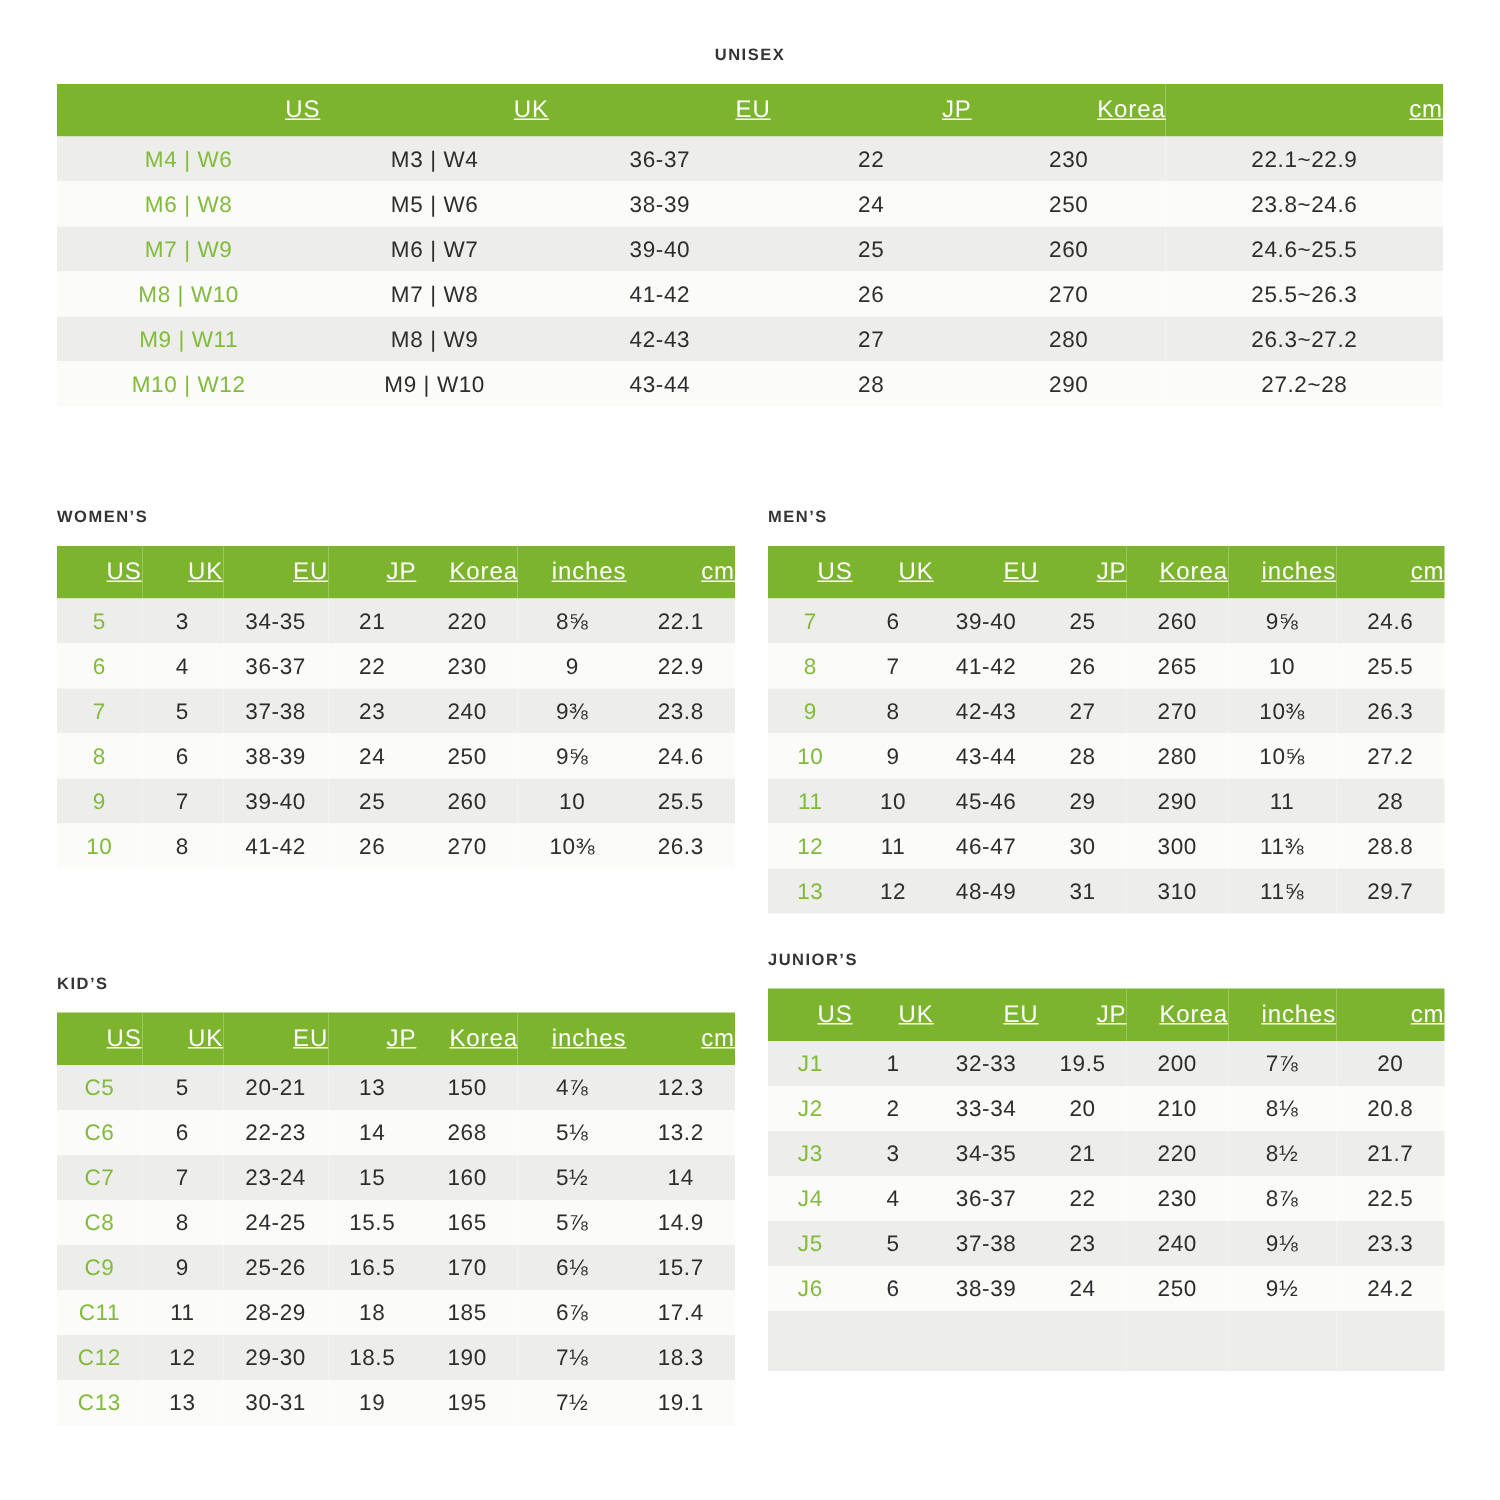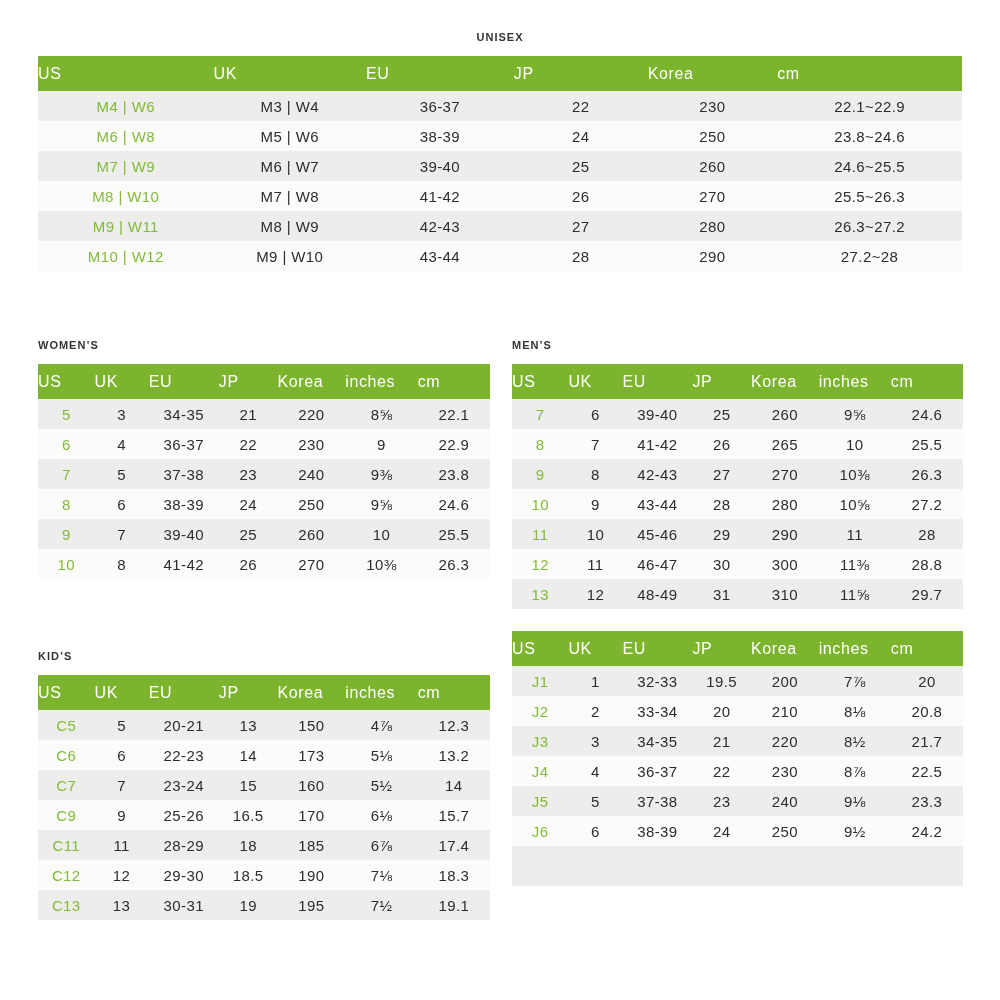--- a/index.html
+++ b/index.html
@@ -33,21 +33,22 @@
     border-collapse:collapse;
     table-layout:fixed;
   }
   thead th {
     background:var(--green);
     color:#ffffff;
     font-weight:400;
     font-size:16px;
     letter-spacing:0.6px;
     height:35px;
-    text-align:left;
+    text-align:right;
+    text-decoration:underline;
   }
   tbody td {
     text-align:center;
     font-size:15px;
     letter-spacing:0.4px;
     height:30px;
     color:var(--dark);
     white-space:nowrap;
   }
   tbody tr:nth-child(odd)  { background:var(--alt-row); }
@@ -317,34 +318,43 @@
           <td>13</td>
           <td>150</td>
           <td>4⅞</td>
           <td>12.3</td>
         </tr>
         <tr>
           <td class="first">C6</td>
           <td>6</td>
           <td>22-23</td>
           <td>14</td>
-          <td>173</td>
+          <td>268</td>
           <td>5⅛</td>
           <td>13.2</td>
         </tr>
         <tr>
           <td class="first">C7</td>
           <td>7</td>
           <td>23-24</td>
           <td>15</td>
           <td>160</td>
           <td>5½</td>
           <td>14</td>
         </tr>
         <tr>
+          <td class="first">C8</td>
+          <td>8</td>
+          <td>24-25</td>
+          <td>15.5</td>
+          <td>165</td>
+          <td>5⅞</td>
+          <td>14.9</td>
+        </tr>
+        <tr>
           <td class="first">C9</td>
           <td>9</td>
           <td>25-26</td>
           <td>16.5</td>
           <td>170</td>
           <td>6⅛</td>
           <td>15.7</td>
         </tr>
         <tr>
           <td class="first">C11</td>
@@ -371,20 +381,21 @@
           <td>19</td>
           <td>195</td>
           <td>7½</td>
           <td>19.1</td>
         </tr>
       </tbody>
     </table>
 </div>
 
 <div class="block juniors-block">
+  <div class="tbl-title">JUNIOR’S</div>
   <table class="cols7">
       <thead>
         <tr>
           <th>US</th>
           <th>UK</th>
           <th>EU</th>
           <th>JP</th>
           <th>Korea</th>
           <th>inches</th>
           <th>cm</th>

